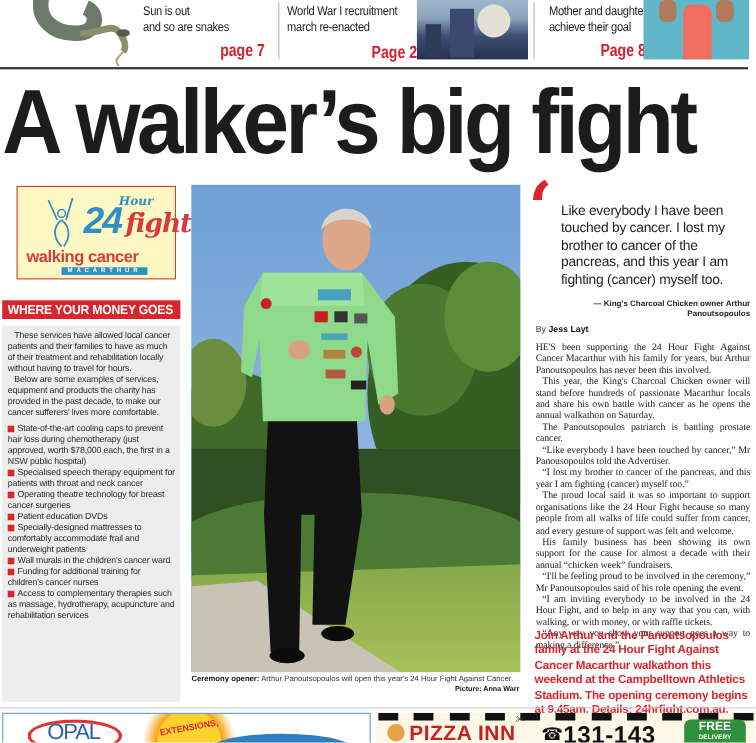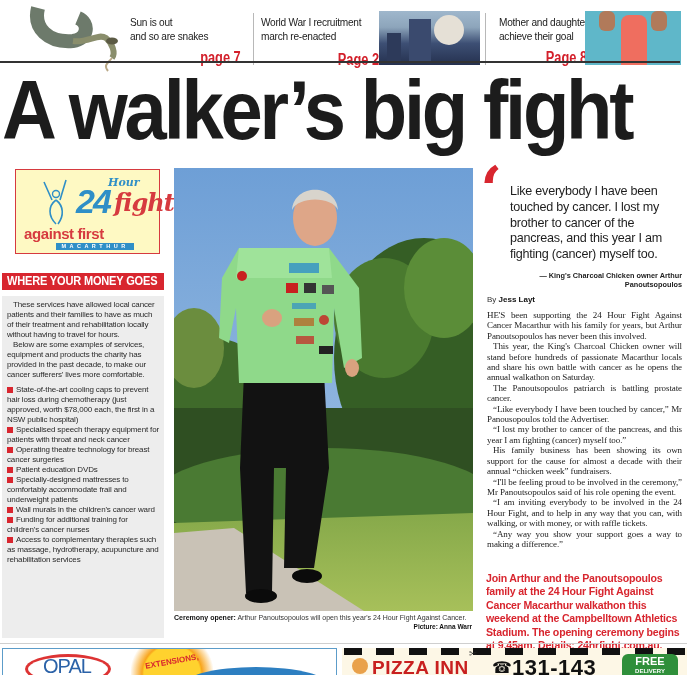--- a/index.html
+++ b/index.html
@@ -1,20 +1,20 @@
 <!DOCTYPE html>
 <html><head>
 <meta charset="utf-8">
 <style>
   * { box-sizing: border-box; margin: 0; padding: 0; }
   html, body { width: 687px; height: 675px; overflow: hidden; background: #ffffff; }
   body { position: relative; font-family: "Liberation Sans", sans-serif; color: #1a1a1a; }
 
   
-  .teasers { position: absolute; left: 0; top: 0; width: 687px; height: 58px; margin-top: 11px; }
+  .teasers { position: absolute; left: 0; top: 0; width: 687px; height: 58px; }
   .teaser { position: absolute; top: 0; height: 58px; }
   .teaser-text { position: absolute; font-family: "Liberation Sans", sans-serif; font-size: 11.5px; line-height: 14px; color: #222; letter-spacing: -0.3px; transform: scaleX(0.88); transform-origin: left top; white-space: nowrap; }
   .teaser-page { position: absolute; font-family: "Liberation Sans", sans-serif; font-weight: bold; font-size: 16px; color: #d3202b; transform: scaleX(0.8); transform-origin: right top; white-space: nowrap; }
   .teaser-divider { position: absolute; top: 2px; width: 1px; height: 52px; background: #b8b8b8; }
   .snake { position: absolute; left: 28px; top: -8px; width: 96px; height: 70px; }
   .teaser-photo { position: absolute; top: 0; overflow: hidden; }
 
   .rule-top { position: absolute; left: 0; top: 61px; width: 680px; height: 2px; background: #333; }
 
   
@@ -131,21 +131,21 @@
 
 <div class="logo-box">
   <div class="logo-inner">
     <svg class="logo-figure" viewBox="0 0 45 48">
       <path d="M10 4 L18 22 M32 2 L26 22 M22 22 C 14 28, 14 38, 22 46 M22 22 C 30 28, 30 38, 24 46" fill="none" stroke="#2f8fc7" stroke-width="1.6"></path>
       <circle cx="22" cy="16" r="3.5" fill="none" stroke="#2f8fc7" stroke-width="1.4"></circle>
     </svg>
     <div class="logo-hour">Hour</div>
     <div class="logo-24">24</div>
     <div class="logo-fight">fight</div>
-    <div class="logo-against">against first</div>
+    <div class="logo-against">walking cancer</div>
     <div class="logo-mac">MACARTHUR</div>
   </div>
 </div>
 
 <div class="wymg"><span>WHERE YOUR MONEY GOES</span></div>
 
 <div class="grey-panel">
   <p class="indent">These services have allowed local cancer patients and their families to have as much of their treatment and rehabilitation locally without having to travel for hours.</p>
   <p class="indent">Below are some examples of services, equipment and products the charity has provided in the past decade, to make our cancer sufferers' lives more comfortable.</p>
   <ul>
@@ -221,20 +221,21 @@
   <div>Panoutsopoulos</div>
 </div>
 <div class="byline"><span>By </span><b>Jess Layt</b></div>
 
 <div class="body-text">
   <p class="first">HE'S been supporting the 24 Hour Fight Against Cancer Macarthur with his family for years, but Arthur Panoutsopoulos has never been this involved.</p>
   <p>This year, the King's Charcoal Chicken owner will stand before hundreds of passionate Macarthur locals and share his own battle with cancer as he opens the annual walkathon on Saturday.</p>
   <p>The Panoutsopoulos patriarch is battling prostate cancer.</p>
   <p>“Like everybody I have been touched by cancer,” Mr Panousopoulos told the Advertiser.</p>
   <p>“I lost my brother to cancer of the pancreas, and this year I am fighting (cancer) myself too.”</p>
+  <p>The proud local said it was so important to support organisations like the 24 Hour Fight because so many people from all walks of life could suffer from cancer, and every gesture of support was felt and welcome.</p>
   <p>His family business has been showing its own support for the cause for almost a decade with their annual “chicken week” fundraisers.</p>
   <p>“I'll be feeling proud to be involved in the ceremony,” Mr Panoutsopoulos said of his role opening the event.</p>
   <p>“I am inviting everybody to be involved in the 24 Hour Fight, and to help in any way that you can, with walking, or with money, or with raffle tickets.</p>
   <p>“Any way you show your support goes a way to making a difference.”</p>
 </div>
 
 <div class="promo">Join Arthur and the Panoutsopoulos family at the 24 Hour Fight Against Cancer Macarthur walkathon this weekend at the Campbelltown Athletics Stadium. The opening ceremony begins at 9.45am. Details: 24hrfight.com.au.</div>
 
 <div class="ad-rule"></div>
 <div class="ad-left">

